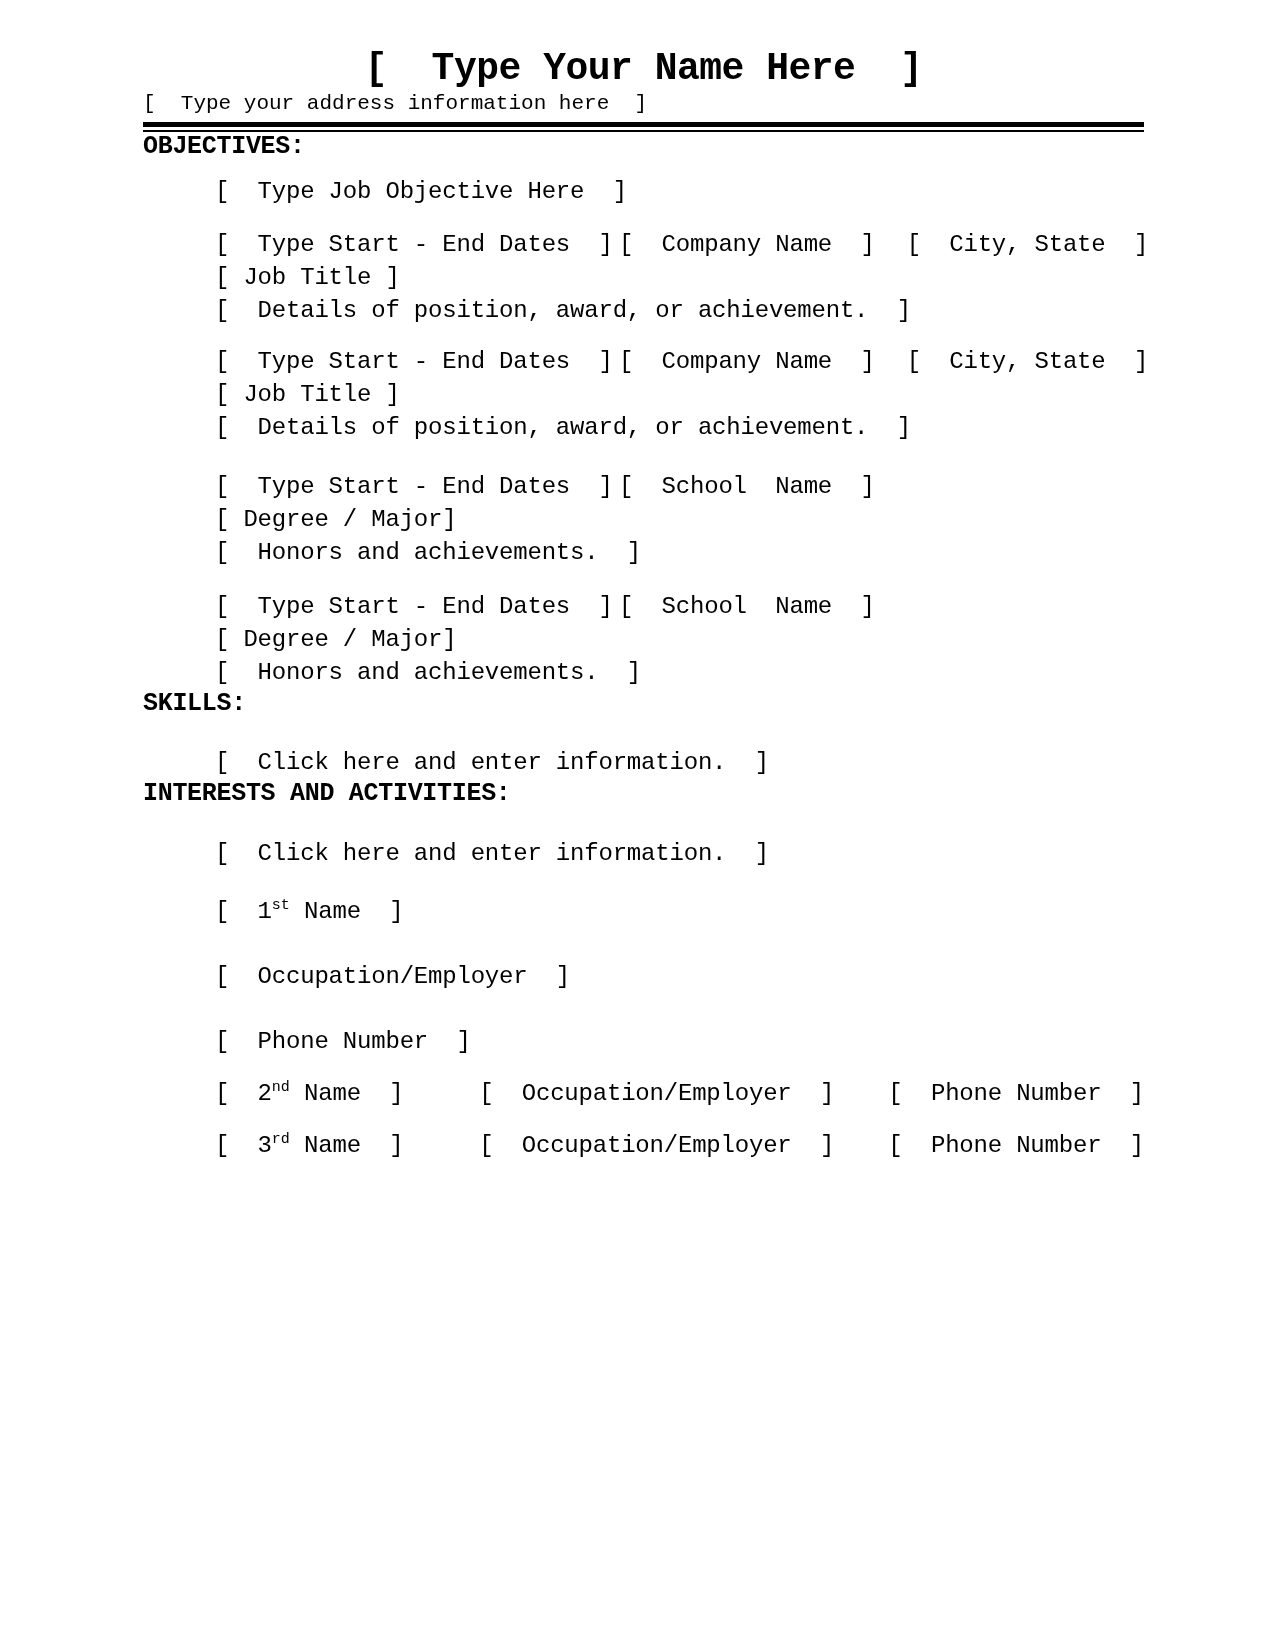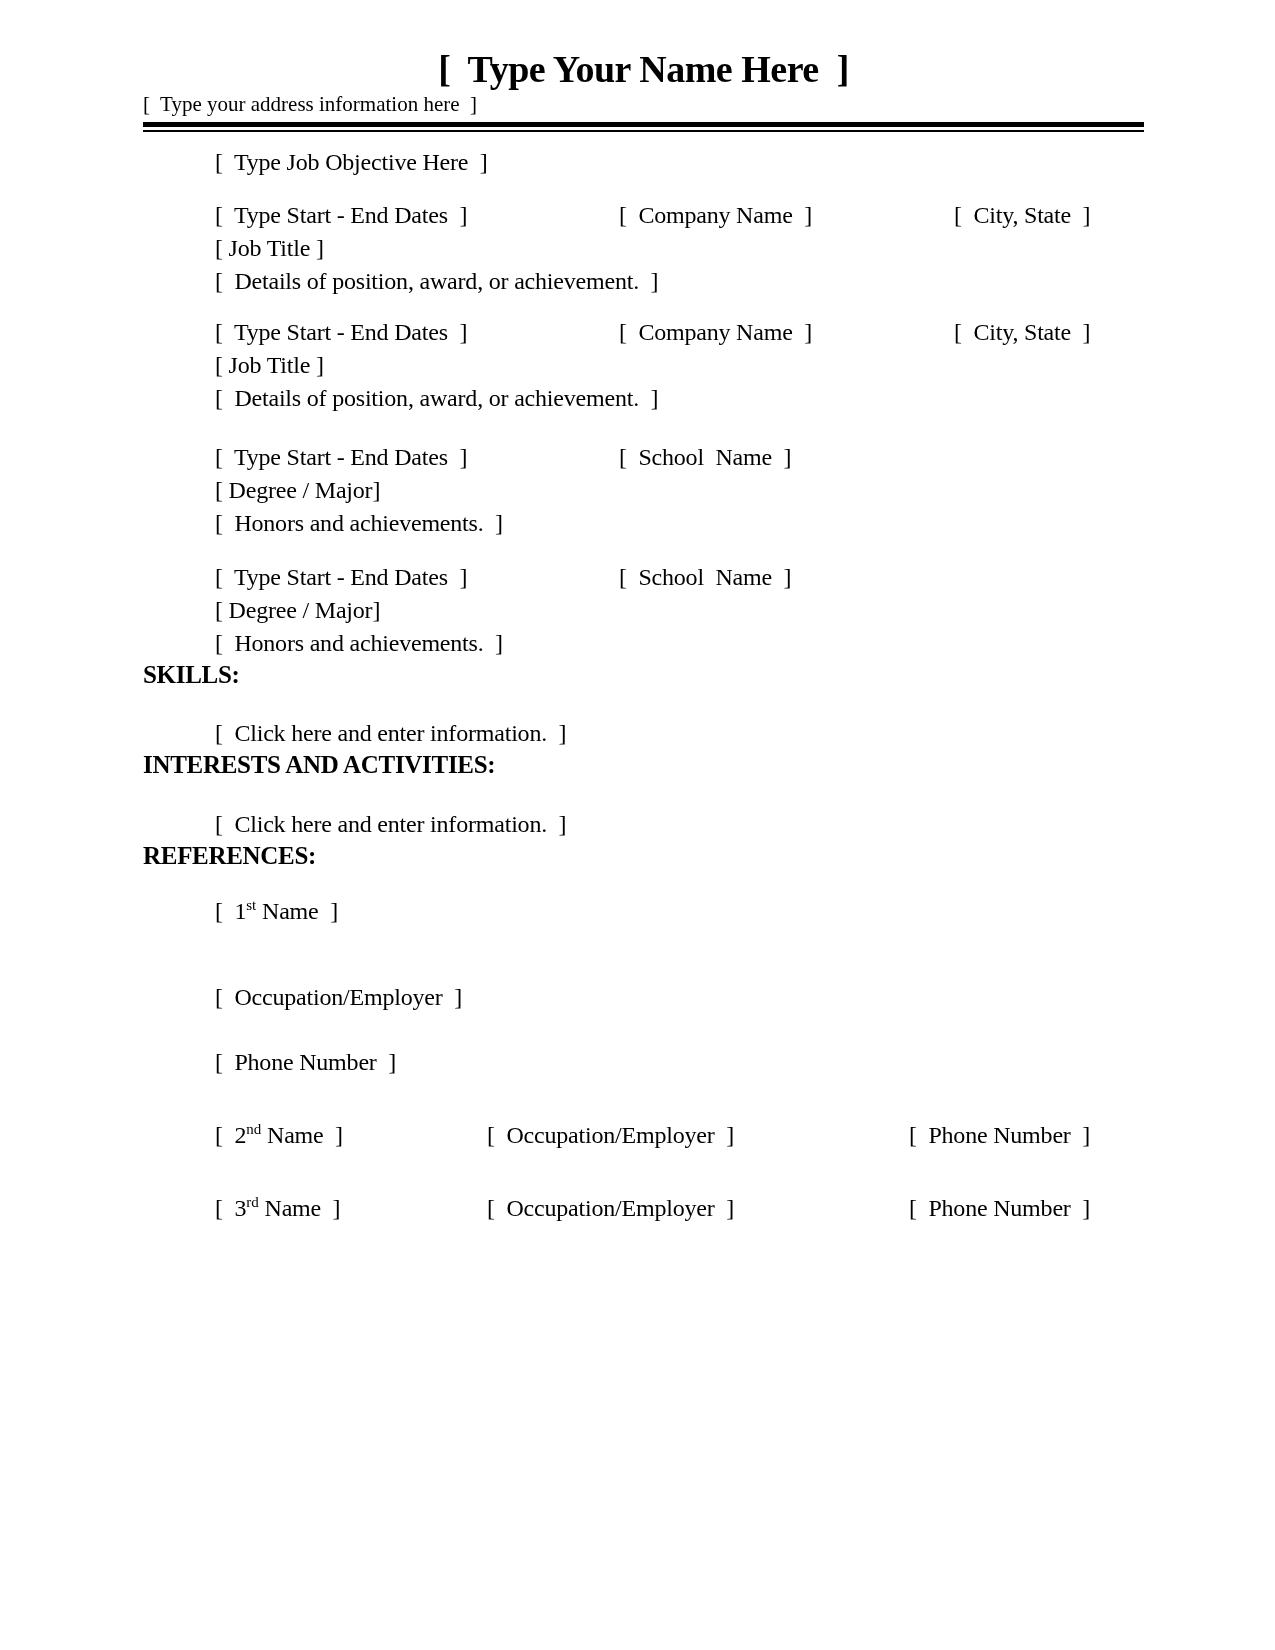--- a/index.html
+++ b/index.html
@@ -2,21 +2,21 @@
 <html><head>
 <meta charset="utf-8">
 <style>
   html,body{margin:0;padding:0;background:#ffffff;}
   .page{
     position:relative;
     width:1275px;height:1650px;
     background:#ffffff;
     box-sizing:border-box;
     padding:48px 131px 17px 143px;
-    font-family:Liberation Serif, serif;
+    font-family:Liberation Mono, monospace;
     color:#000000;
   }
   .name{
     font-size:38px;font-weight:700;text-align:center;
     white-space:pre;line-height:42px;letter-spacing:-0.5px;
   }
   .address{
     font-size:21px;text-align:left;white-space:pre;
     margin-top:2px;line-height:24px;
   }
@@ -31,21 +31,21 @@
     font-size:25px;font-weight:700;margin:0;line-height:29px;
     letter-spacing:-0.3px;
   }
   .line{font-size:24px;line-height:33px;white-space:pre;letter-spacing:-0.2px;}
   .indent{margin-left:72px;}
   .row{display:flex;align-items:baseline;gap:32px;}
   .col{white-space:pre;font-size:24px;line-height:33px;letter-spacing:-0.2px;}
   .w-dates{width:372px;}
   .w-company{width:303px;}
   .w-refname{width:240px;}
-  .w-occ{width:390px;margin-top:21px;}
+  .w-occ{width:390px;}
   .ph{cursor:text;}
   .ord{font-size:15px;vertical-align:super;line-height:0;letter-spacing:0;}
   
   .m-obj-h{margin-top:26px;}
   .m-obj-line{margin-top:14px;}
   .m-sec-emp{margin-top:32px;}
   .m-entry1{margin-top:20px;}
   .m-entry2{margin-top:18px;}
   .m-sec-edu{margin-top:33px;}
   .m-edu1{margin-top:26px;}
@@ -63,20 +63,21 @@
 
 <div class="page">
 
   <header>
     <div class="name ph">[  Type Your Name Here  ]</div>
     <div class="address ph">[  Type your address information here  ]</div>
     <div class="divider"></div>
   </header>
 
   <section>
+    <h2 class="sec m-obj-h">OBJECTIVES:</h2>
     <div class="line indent ph m-obj-line">[  Type Job Objective Here  ]</div>
   </section>
 
   <section>
 
     <div class="m-entry1">
       <div class="row indent">
         <span class="col w-dates ph">[  Type Start - End Dates  ]</span>
         <span class="col w-company ph">[  Company Name  ]</span>
         <span class="col ph">[  City, State  ]</span>
@@ -121,21 +122,20 @@
     <h2 class="sec m-sec-skills">SKILLS:</h2>
     <div class="line indent ph m-skills-line">[  Click here and enter information.  ]</div>
   </section>
 
   <section>
     <h2 class="sec m-sec-int">INTERESTS AND ACTIVITIES:</h2>
     <div class="line indent ph m-int-line">[  Click here and enter information.  ]</div>
   </section>
 
   <section>
-    <h2 class="sec m-sec-ref">REFERENCES:</h2>
 
     <div class="row indent m-ref1">
       <span class="col w-refname ph"><span>[  </span><span>1</span><span class="ord">st</span><span> Name  ]</span></span>
       <span class="col w-occ ph">[  Occupation/Employer  ]</span>
       <span class="col ph">[  Phone Number  ]</span>
     </div>
 
     <div class="row indent m-ref">
       <span class="col w-refname ph"><span>[  </span><span>2</span><span class="ord">nd</span><span> Name  ]</span></span>
       <span class="col w-occ ph">[  Occupation/Employer  ]</span>

